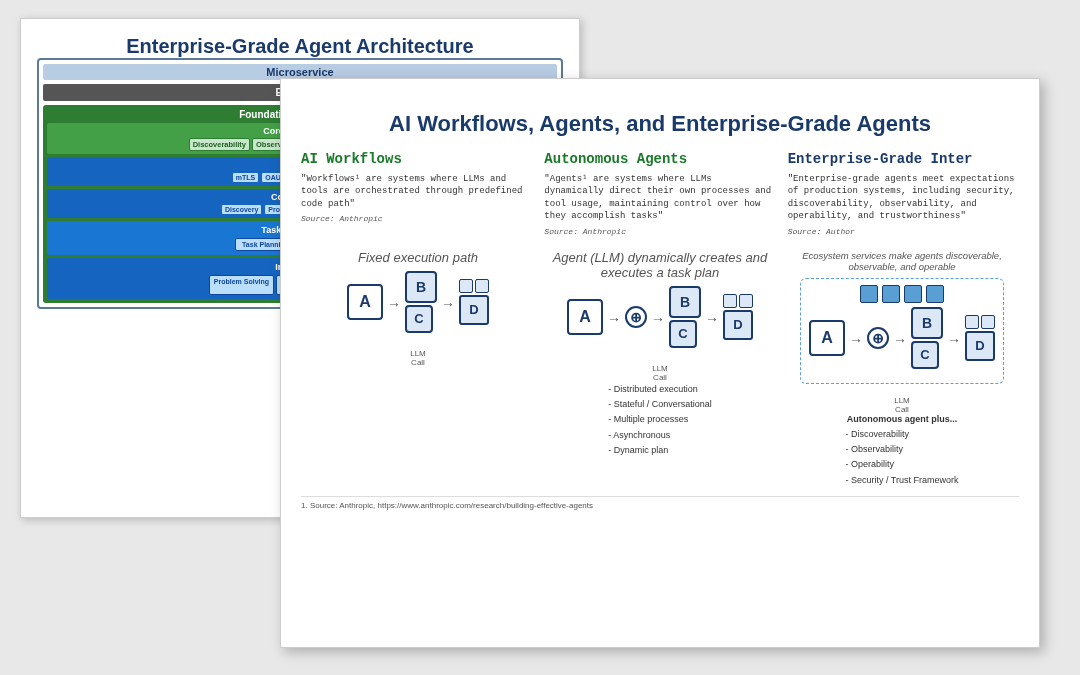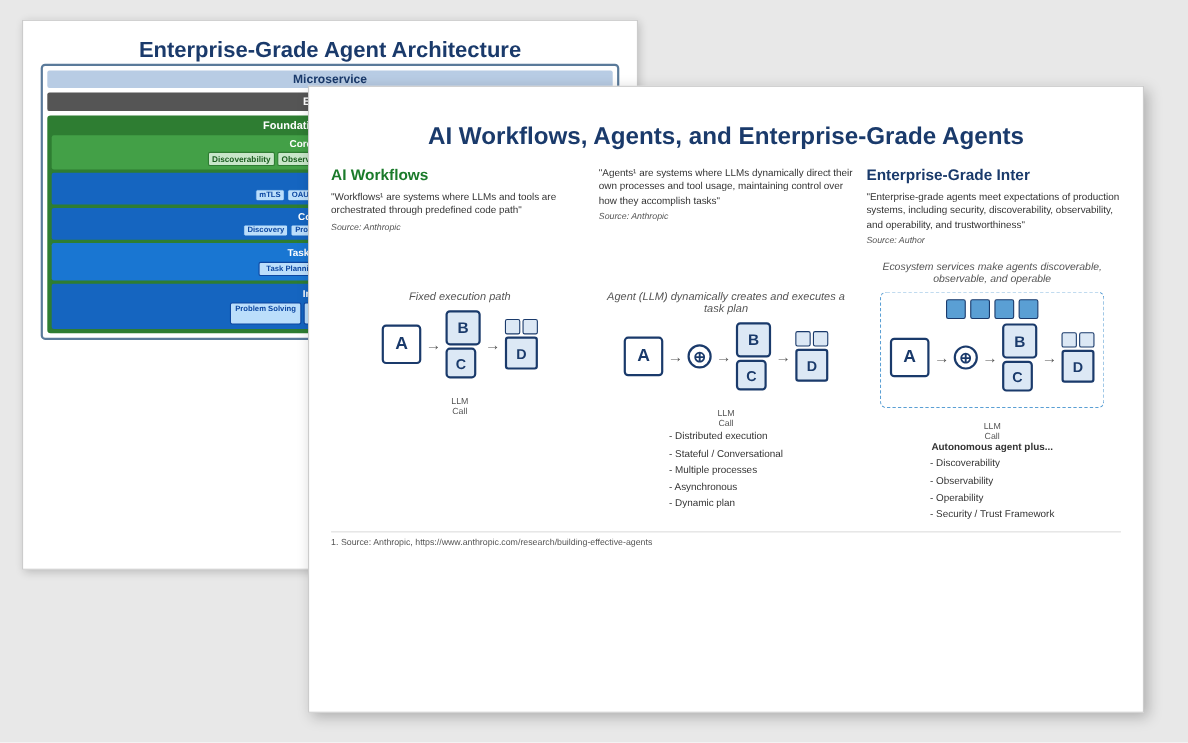--- a/index.html
+++ b/index.html
@@ -223,20 +223,21 @@
       font-size: 22px;
       font-weight: 900;
       color: #1a3a6b;
       text-align: center;
       margin-bottom: 14px;
     }
     .three-cols {
       display: flex;
       gap: 12px;
       margin-bottom: 14px;
+      font-family: Liberation Mono, monospace;
     }
     .col-title {
       font-size: 14px;
       font-weight: bold;
       color: #1a7a2a;
       margin-bottom: 6px;
     }
     .col-title.blue { color: #1a3a6b; }
     .col-desc {
       font-size: 9px;
@@ -259,26 +260,25 @@
       gap: 8px;
       align-items: flex-start;
     }
     .diagram-col {
       flex: 1;
       display: flex;
       flex-direction: column;
       align-items: center;
     }
     .diagram-label {
-      font-size: 10px;
+      font-size: 13px;
       color: #555;
       margin-bottom: 6px;
       text-align: center;
       font-style: italic;
-      margin-top: 28px;
     }
     .flow-diagram {
       display: flex;
       align-items: center;
       gap: 4px;
       margin-bottom: 8px;
     }
     .node-a {
       width: 36px;
       height: 36px;
@@ -481,20 +481,21 @@
 
     <div class="three-cols">
 
       <div>
         <div class="col-title">AI Workflows</div>
         <div class="col-desc">"Workflows¹ are systems where LLMs and tools are orchestrated through predefined code path"</div>
         <div class="col-source">Source: Anthropic</div>
       </div>
 
       <div>
+        <div class="col-title">Autonomous Agents</div>
         <div class="col-desc">"Agents¹ are systems where LLMs dynamically direct their own processes and tool usage, maintaining control over how they accomplish tasks"</div>
         <div class="col-source">Source: Anthropic</div>
       </div>
 
       <div>
         <div class="col-title blue">Enterprise-Grade Inter</div>
         <div class="col-desc">"Enterprise-grade agents meet expectations of production systems, including security, discoverability, observability, and operability, and trustworthiness"</div>
         <div class="col-source">Source: Author</div>
       </div>
     </div>

